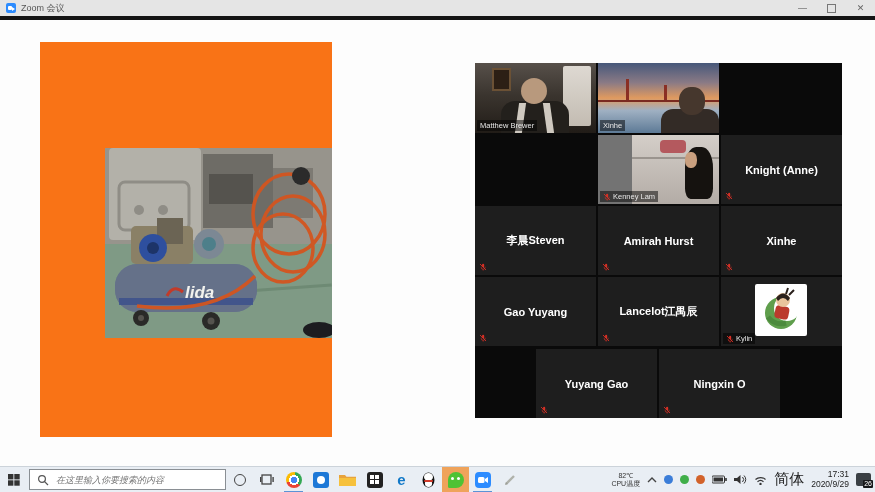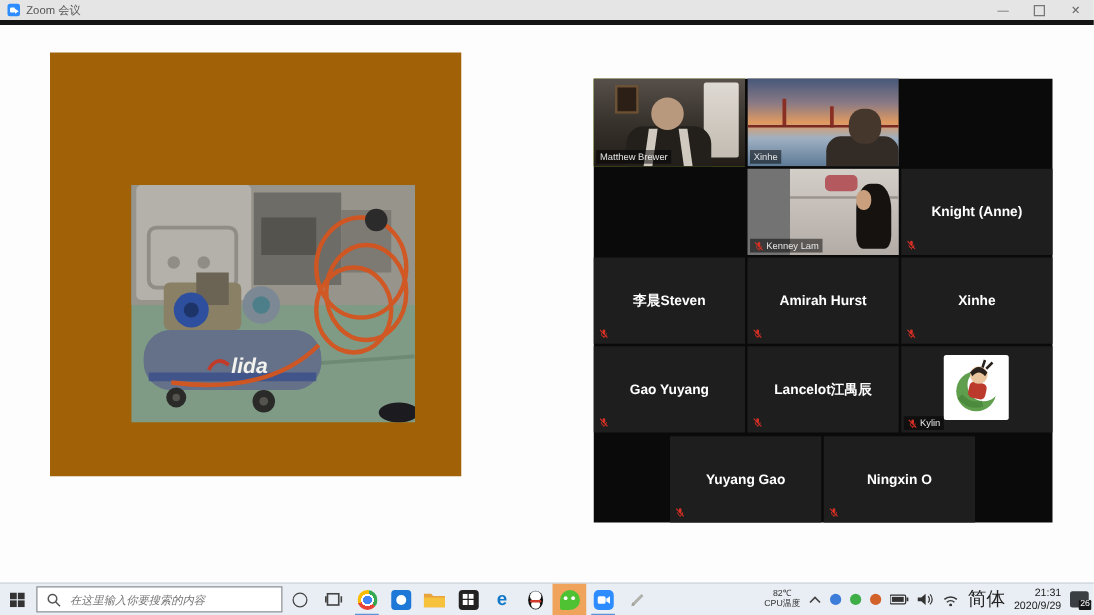--- a/index.html
+++ b/index.html
@@ -12,21 +12,21 @@
   .zoom-ico{width:10px;height:10px;background:#2d8cff;border-radius:2px;margin:0 5px 0 6px;position:relative;}
   .zoom-ico:after{content:"";position:absolute;left:2px;top:3px;width:4px;height:4px;background:#fff;border-radius:1px;}
   .zoom-ico:before{content:"";position:absolute;right:1px;top:3.5px;border-left:3px solid #fff;
     border-top:2px solid transparent;border-bottom:2px solid transparent;}
   .win-controls{margin-left:auto;display:flex;height:16px;}
   .win-btn{width:29px;height:16px;display:flex;align-items:center;justify-content:center;color:#666;font-size:9px;}
   .max-box{width:7px;height:7px;border:1px solid #777;}
   .dark-strip{position:absolute;left:0;top:16px;width:875px;height:4px;background:#141414;}
 
   
-  .share-area{position:absolute;left:40px;top:42px;width:292px;height:339px;background:#a16207;padding-left:37px;}
+  .share-area{position:absolute;left:40px;top:42px;width:292px;height:395px;background:#f97316;}
   .share-photo{position:absolute;left:65px;top:106px;width:227px;height:190px;}
 
   
   .grid-panel{position:absolute;left:475px;top:63px;width:367px;height:355px;background:#0a0a0a;}
   .tile{position:absolute;width:121px;height:69px;background:#1e1e1e;overflow:hidden;}
   .c0{left:0}.c1{left:123px}.c2{left:246px}
   .r0{top:0;height:70px}.r1{top:72px;height:69px}.r2{top:143px}.r3{top:214px}
   .p13{left:61px;top:286px}.p14{left:184px;top:286px}
   .tile.active{outline:2px solid #b3d334;outline-offset:-2px;}
   .vbg{position:absolute;inset:0;}
@@ -439,21 +439,21 @@
       <svg width="13" height="11" viewBox="0 0 13 11">
         <polygon points="0,4 3,4 6.5,1 6.5,10 3,7 0,7" fill="#333"></polygon>
         <path d="M8.5 3 a3.5 3.5 0 0 1 0 5 M10 1.5 a5.5 5.5 0 0 1 0 8" stroke="#333" stroke-width="1" fill="none"></path>
       </svg>
       <svg width="13" height="10" viewBox="0 0 13 10">
         <path d="M1.5 4.5 a7.5 7.5 0 0 1 10 0 M3.5 6.8 a4.5 4.5 0 0 1 6 0" stroke="#333" stroke-width="1.2" fill="none"></path>
         <circle cx="6.5" cy="9" r="1.2" fill="#333"></circle>
       </svg>
       <span class="ime">简体</span>
       <div class="clock-block">
-        <div>21:31</div>
+        <div>17:31</div>
         <div>2020/9/29</div>
       </div>
       <div class="badge-ico">
         <span>26</span>
       </div>
     </div>
   </div>
 
 </div>
 

